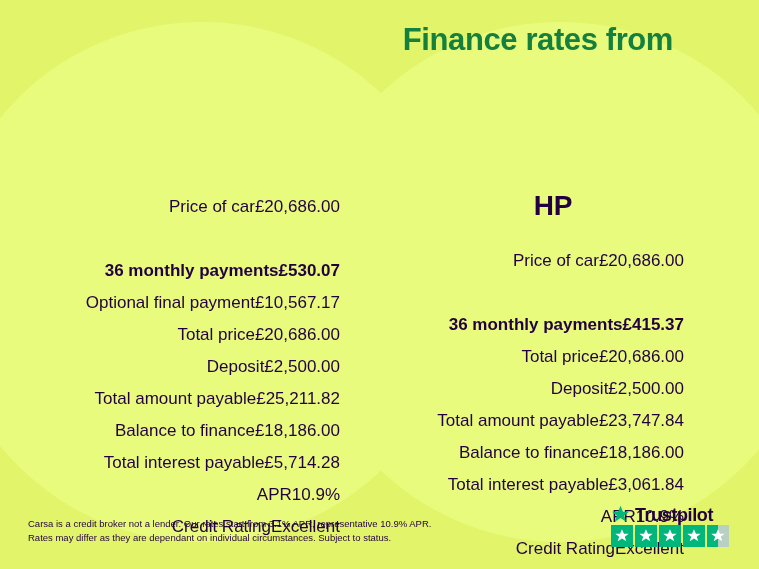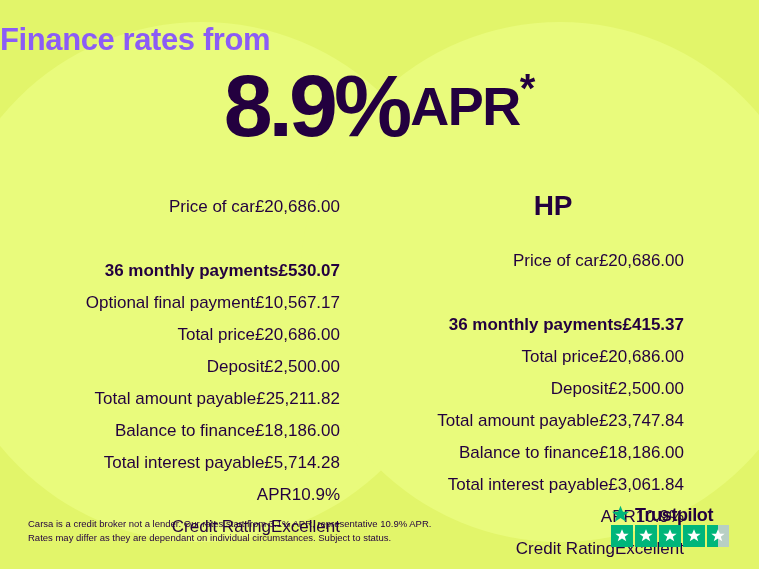--- a/index.html
+++ b/index.html
@@ -42,25 +42,25 @@
   }
   .content {
     position: absolute;
     inset: 0;
   }
   .headline {
     position: absolute;
     top: 22px;
     left: 0;
     width: 673px;
-    text-align: left;
+    text-align: right;
     font-size: 31px;
     font-weight: bold;
     letter-spacing: -0.4px;
-    color: #8b5cf6;
+    color: #15803d;
   }
   .rate-line {
     position: absolute;
     top: 62px;
     left: 0;
     width: 759px;
     text-align: center;
     white-space: nowrap;
     color: #23003f;
   }
@@ -174,23 +174,20 @@
 <body>
 
 <div class="stage">
   <div class="circle circle-left"></div>
   <div class="circle circle-right"></div>
 
   <div class="content">
 
     <div class="headline">Finance rates from</div>
 
-    <div class="rate-line">
-      <span class="rate-num">8.9%</span><span class="rate-apr">APR</span><span class="rate-star">*</span>
-    </div>
 
     <div class="col col-left">
 
       <div class="row">
         <span class="label">Price of car</span>
         <span class="value">£20,686.00</span>
       </div>
       <div class="row bold">
         <span class="label">36 monthly payments</span>
         <span class="value">£530.07</span>

